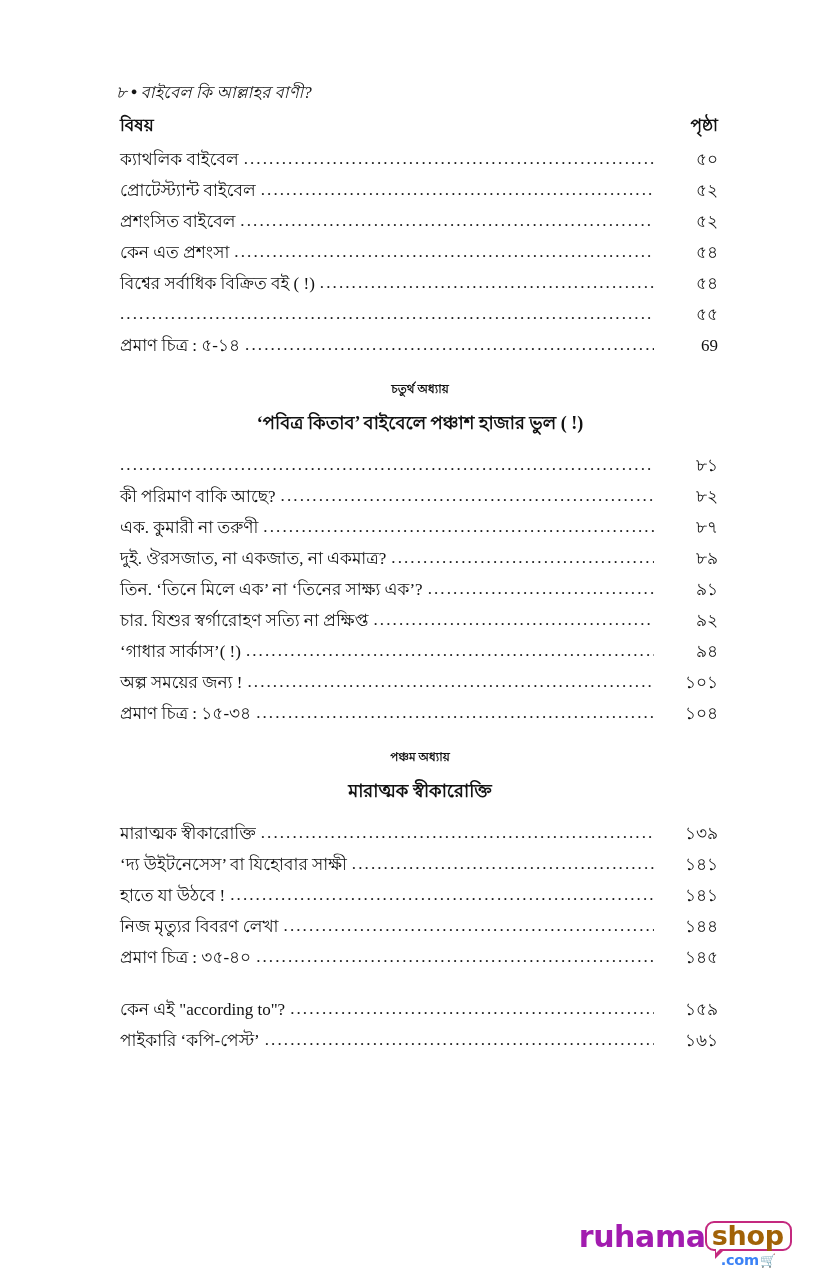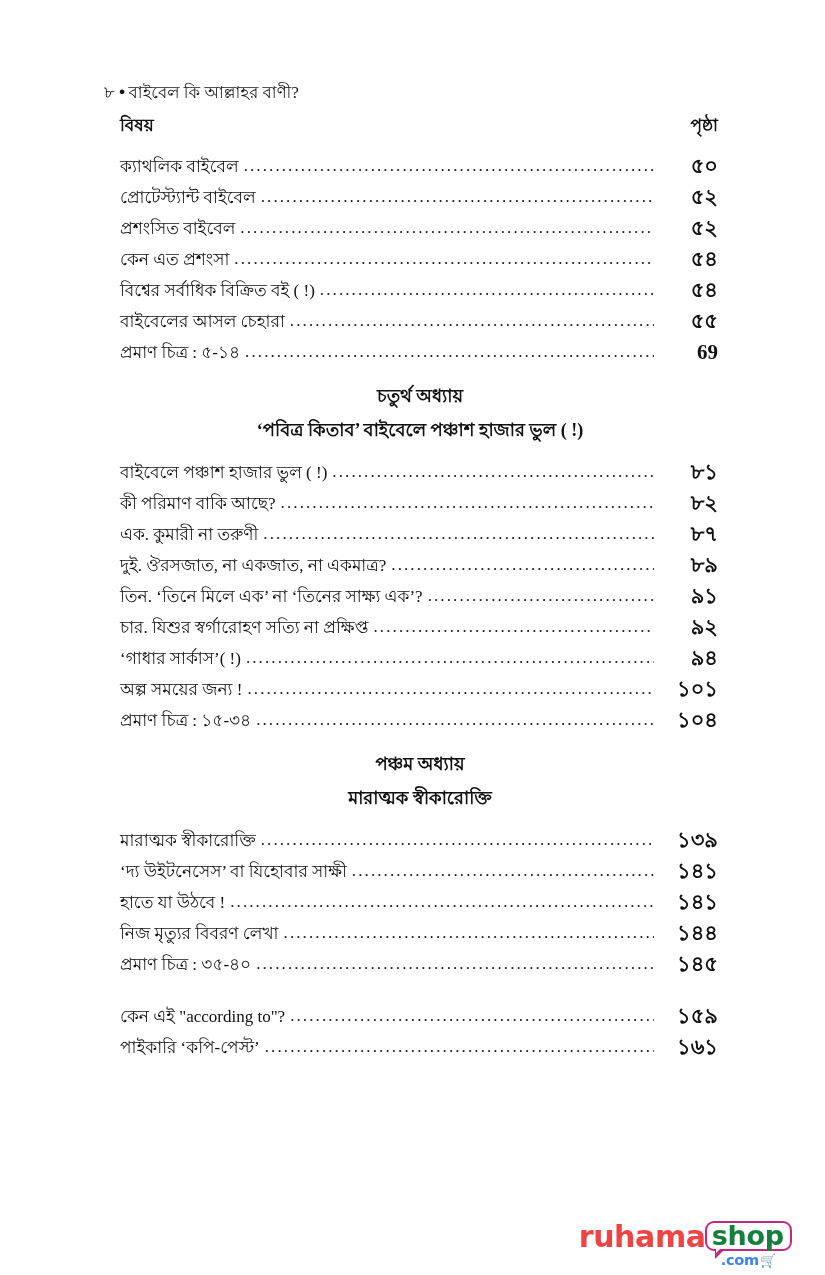--- a/index.html
+++ b/index.html
@@ -22,47 +22,48 @@
     position: absolute;
     left: 0; top: 0;
     width: 825px;
     height: 1275px;
     box-sizing: border-box;
   }
 
   
   .running-header {
     position: absolute;
-    left: 104px;
+    left: 116px;
     top: 80px;
     font-size: 16.5px;
     letter-spacing: 0.1px;
     white-space: nowrap;
     color: #151515;
+    font-style: italic;
   }
   .running-header .dot-sep {
     font-size: 11px;
     vertical-align: 3px;
     padding: 0 3px 0 4px;
   }
 
   
   .toc {
     position: absolute;
     left: 120px;
     top: 112px;
     width: 600px;
   }
 
   .col-head {
     display: flex;
     align-items: baseline;
     font-size: 17px;
     font-weight: bold;
-    margin-bottom: 15px;
+    margin-bottom: 8px;
     height: 24px;
   }
   .col-head .subject {
     flex: 0 0 auto;
   }
   .col-head .spacer {
     flex: 1 1 auto;
   }
   .col-head .pageword {
     flex: 0 0 58px;
@@ -90,32 +91,31 @@
     font-size: 17px;
     position: relative;
     top: -1px;
     color: #1a1a1a;
   }
   .entry .pagenum {
     flex: 0 0 58px;
     text-align: right;
     padding-left: 6px;
     padding-right: 2px;
-    font-size: 21px;
-    font-weight: bold;
+    font-size: 17px;
   }
 
   
   .chapter-head {
     text-align: center;
     width: 600px;
     font-weight: bold;
   }
   .chapter-head .ch-num {
-    font-size: 18px;
+    font-size: 12px;
     line-height: 34px;
     display: block;
   }
   .chapter-head .ch-title {
     font-size: 18px;
     line-height: 34px;
     display: block;
   }
   .chapter-gap-top { height: 11px; }
   .chapter-gap-bottom { height: 10px; }
@@ -126,41 +126,41 @@
     right: 33px;
     bottom: 22px;
     display: flex;
     align-items: flex-start;
     font-family: "DejaVu Sans", "Liberation Sans", sans-serif;
     user-select: none;
   }
   .wm-ruhama {
     font-size: 30px;
     font-weight: bold;
-    color: #ef4444;
+    color: #a21caf;
     letter-spacing: -0.4px;
     line-height: 32px;
   }
   .wm-bubble-wrap {
     position: relative;
     margin-left: -1px;
   }
   .wm-bubble {
     border: 2.5px solid #c4297f;
     border-radius: 9px;
     padding: 0px 6px 1px 5px;
     line-height: 30px;
     height: 30px;
     box-sizing: border-box;
     display: inline-block;
   }
   .wm-shop {
     font-size: 27px;
     font-weight: bold;
-    color: #15803d;
+    color: #a16207;
     letter-spacing: -0.2px;
     line-height: 26px;
   }
   .wm-tail {
     position: absolute;
     left: 10px;
     bottom: -8px;
     width: 0; height: 0;
     border-left: 9px solid #c4297f;
     border-bottom: 9px solid transparent;
@@ -234,37 +234,35 @@
           <span class="title">কেন এত প্রশংসা</span>
           <span class="leader">........................................................................................................</span>
           <span class="pagenum">৫৪</span>
         </div>
         <div class="entry">
           <span class="title">বিশ্বের সর্বাধিক বিক্রিত বই ( !)</span>
           <span class="leader">........................................................................................................</span>
           <span class="pagenum">৫৪</span>
         </div>
         <div class="entry">
-          <span class="title">বাইবেলের আসল চেহারা</span>
           <span class="leader">........................................................................................................</span>
           <span class="pagenum">৫৫</span>
         </div>
         <div class="entry">
           <span class="title">প্রমাণ চিত্র : ৫-১৪</span>
           <span class="leader">........................................................................................................</span>
           <span class="pagenum">69</span>
         </div>
         <div class="chapter-gap-top"></div>
         <div class="chapter-head">
           <span class="ch-num">চতুর্থ অধ্যায়</span>
           <span class="ch-title">‘পবিত্র কিতাব’ বাইবেলে পঞ্চাশ হাজার ভুল ( !)</span>
         </div>
         <div class="chapter-gap-bottom"></div>
         <div class="entry">
-          <span class="title">বাইবেলে পঞ্চাশ হাজার ভুল ( !)</span>
           <span class="leader">........................................................................................................</span>
           <span class="pagenum">৮১</span>
         </div>
         <div class="entry">
           <span class="title">কী পরিমাণ বাকি আছে?</span>
           <span class="leader">........................................................................................................</span>
           <span class="pagenum">৮২</span>
         </div>
         <div class="entry">
           <span class="title">এক. কুমারী না তরুণী</span>

